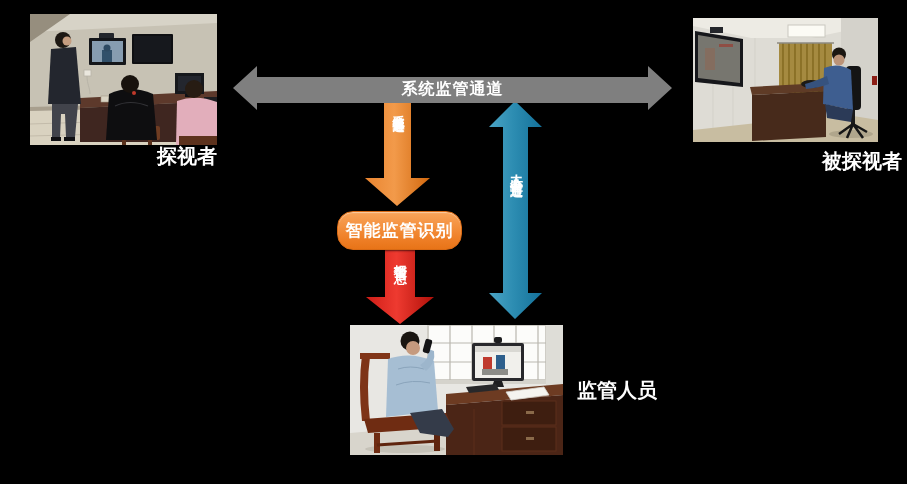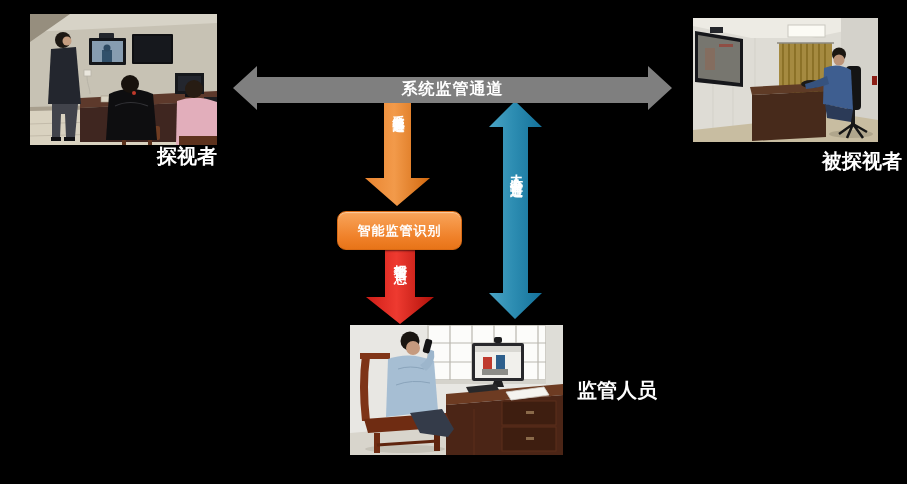--- a/index.html
+++ b/index.html
@@ -28,24 +28,24 @@
     position:absolute;writing-mode:vertical-rl;text-orientation:upright;
     color:#fff;font-weight:bold;transform:translateX(-50%);letter-spacing:2px;
     white-space:nowrap;
   }
   .vlabel-system{left:398px;top:105px;font-size:12px;letter-spacing:1px;}
   .vlabel-manual{left:516px;top:164px;font-size:13px;}
   .vlabel-alarm{left:400px;top:254px;font-size:13px;}
   .recognition-box{
     position:absolute;left:337px;top:211px;width:123px;height:37px;
     background:linear-gradient(#f9a55b,#ef8028 70%,#e87418);
-    border:1px solid #d96a14;border-radius:9px;
+    border:1px solid #d96a14;border-radius:16px;
     box-shadow:inset 0 1px 1px rgba(255,255,255,.45), 0 1px 2px rgba(0,0,0,.6);
     display:flex;align-items:center;justify-content:center;
-    color:#fff;font-size:13px;font-weight:bold;letter-spacing:1px;
+    color:#fff;font-size:17px;font-weight:bold;letter-spacing:1px;
   }
 </style>
 </head>
 <body>
 
 <div class="stage">
 
   <figure class="photo photo-visitor">
     <svg viewBox="0 0 187 131" width="187" height="131">
       <rect x="0" y="0" width="187" height="131" fill="#c7c2b4"></rect>

